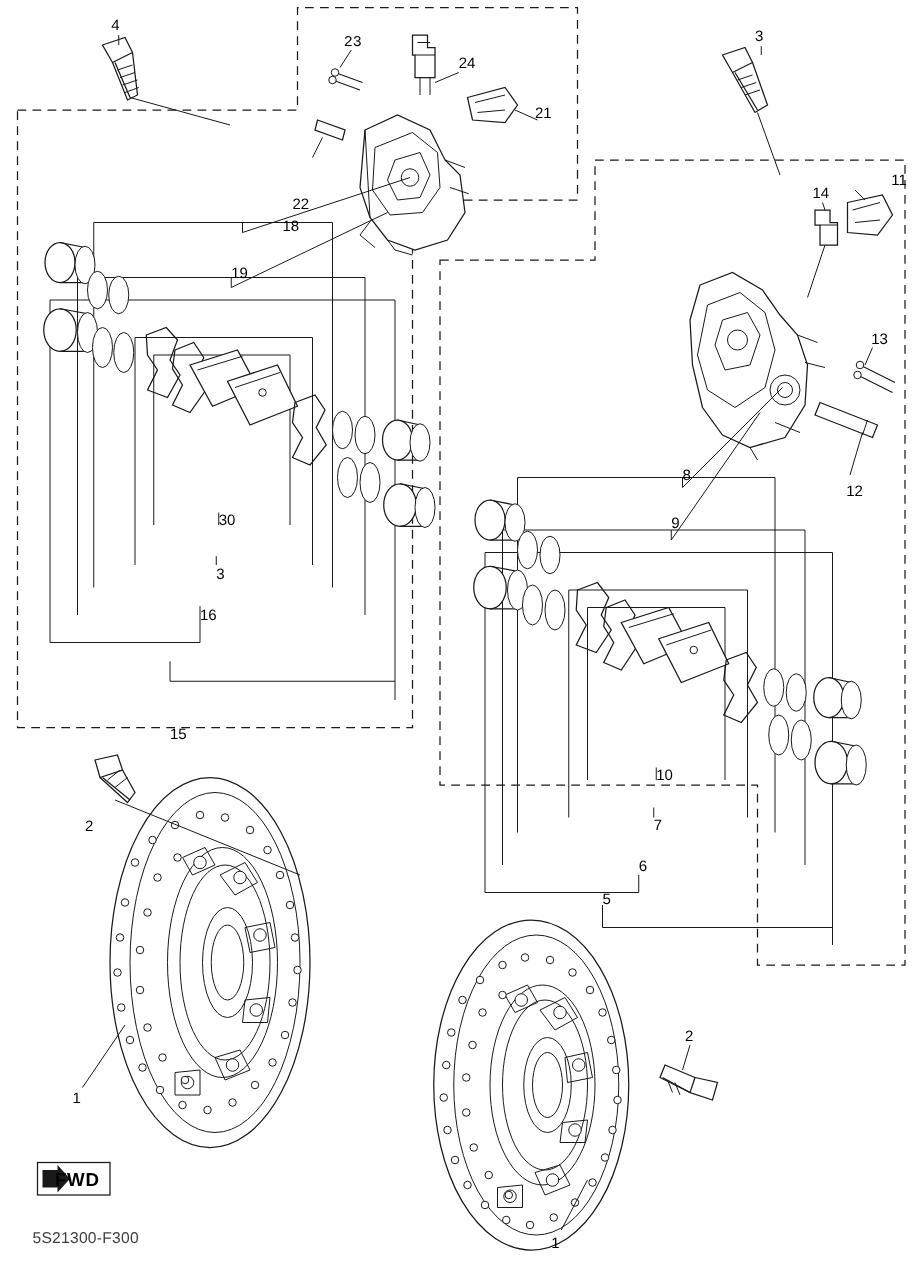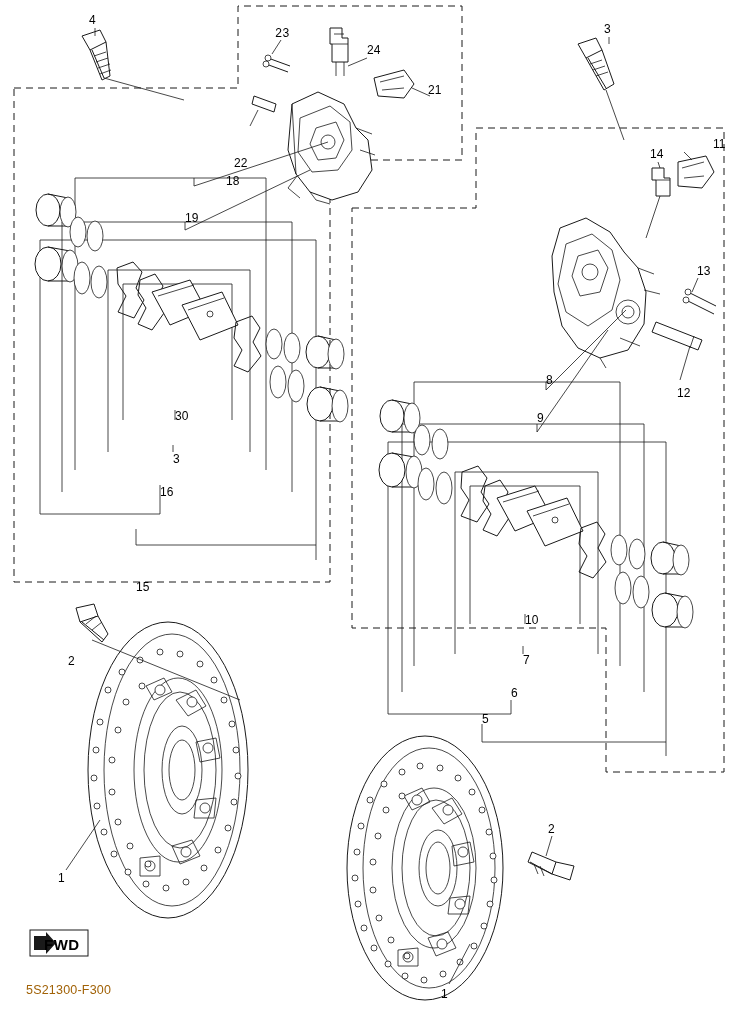--- a/index.html
+++ b/index.html
@@ -32,21 +32,21 @@
     font-family: "Liberation Sans", sans-serif;
     color: #000;
     white-space: nowrap;
   }
   #part-number {
     position: absolute;
     left: 26px;
     top: 983px;
     font-size: 12.5px;
     letter-spacing: 0.2px;
-    color: #a16207;
+    color: #404040;
   }
   .fwd-text {
     position: absolute;
     left: 44px;
     top: 936px;
     font-size: 15px;
     font-weight: bold;
     letter-spacing: 0.5px;
   }
 </style>

